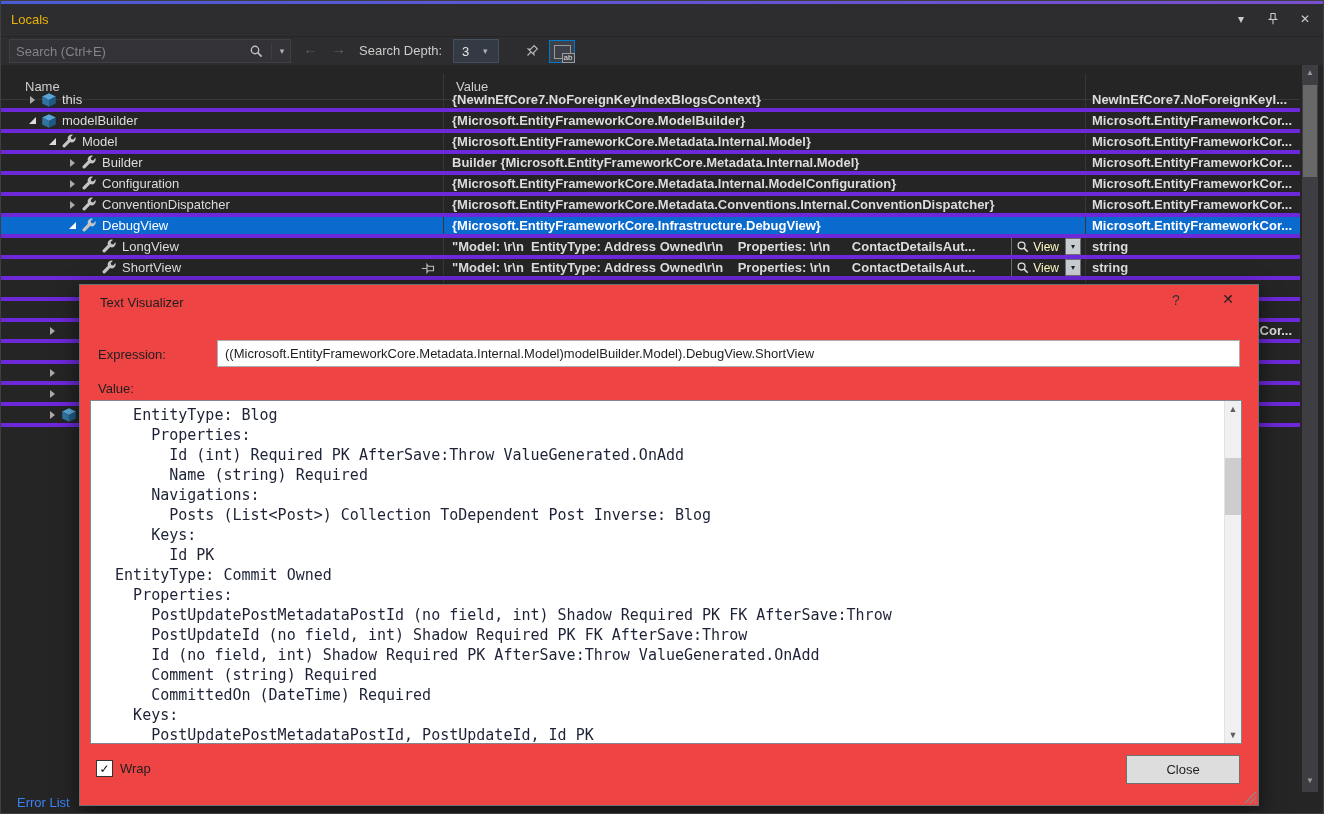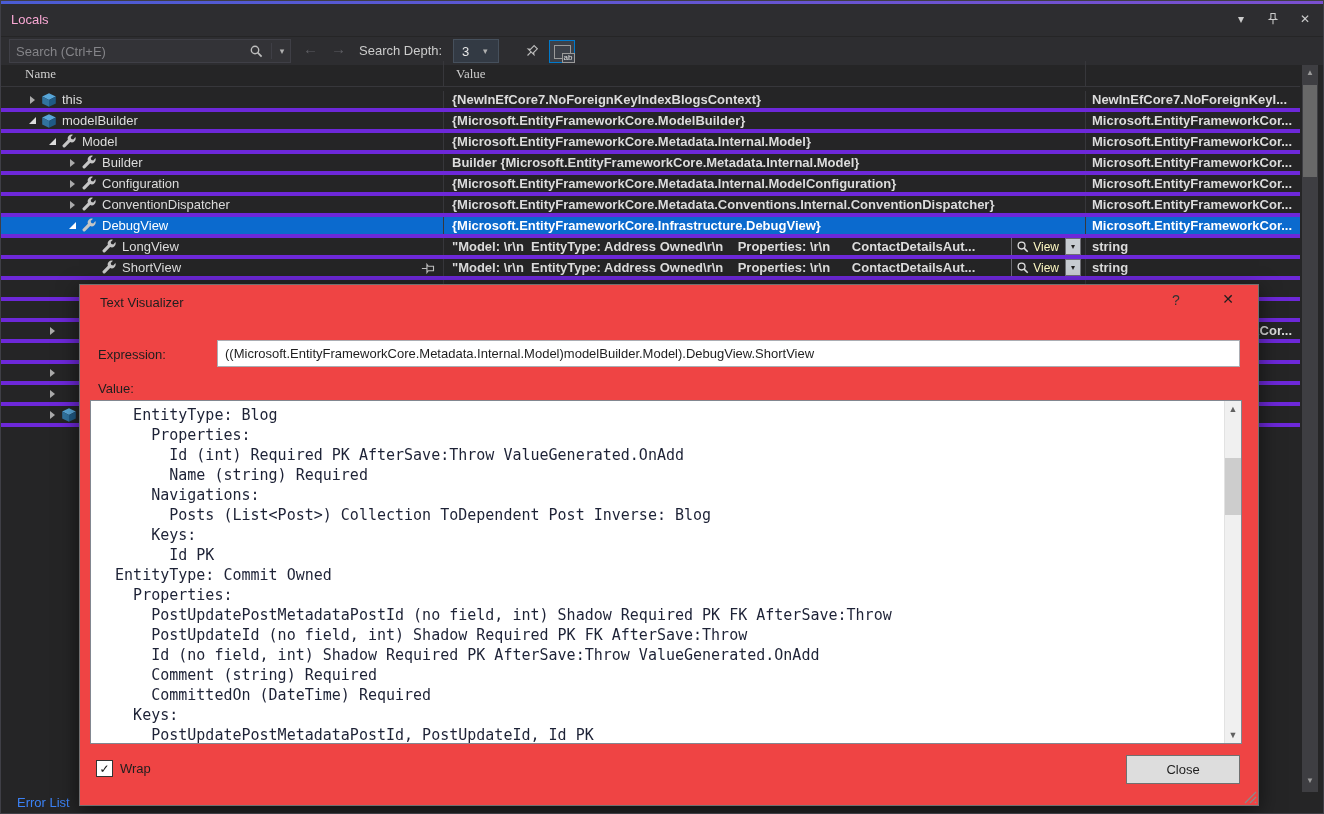--- a/index.html
+++ b/index.html
@@ -3,21 +3,21 @@
 <meta charset="utf-8">
 <style>
   html,body{margin:0;padding:0;background:#1a1a1a;}
   #app{position:relative;width:1324px;height:814px;background:#252526;overflow:hidden;
        font-family:"Liberation Sans",sans-serif;border:1px solid #3f3f46;box-sizing:border-box;}
 
   
   .accent{position:absolute;top:0;left:0;right:0;height:3px;
           background:linear-gradient(90deg,#4a5cd4,#7a4fd0);}
   .titlebar{position:absolute;top:3px;left:0;right:0;height:32px;background:#2d2d30;}
-  .tb-title{position:absolute;left:10px;top:8px;font-size:13px;color:#f9a8d4;}
+  .tb-title{position:absolute;left:10px;top:8px;font-size:13px;color:#eab308;}
   .tb-icons{position:absolute;right:10px;top:7px;display:flex;gap:16px;align-items:center;}
   .tb-ic{width:16px;height:16px;color:#cccccc;text-align:center;font-size:12px;line-height:16px;cursor:default;}
   .tb-ic svg{width:14px;height:14px;display:block;margin:1px auto;}
 
   
   .toolbar{position:absolute;top:36px;left:0;right:0;height:28px;background:#2d2d30;}
   .search{position:absolute;left:8px;top:2px;width:282px;height:24px;background:#333337;
           border:1px solid #3f3f46;display:flex;align-items:center;box-sizing:border-box;}
   .search input{flex:1;background:transparent;border:0;outline:0;color:#f0abfc;
                 font-family:"Liberation Sans",sans-serif;font-size:13px;padding:0 6px;min-width:0;}
@@ -36,22 +36,22 @@
   .tbtn{position:absolute;top:3px;width:26px;height:23px;display:flex;align-items:center;
         justify-content:center;box-sizing:border-box;}
   .tbtn.one{left:517px;color:#bdbdbd;}
   .tbtn.one svg{width:15px;height:15px;transform:rotate(45deg);}
   .tbtn.two{left:548px;border:1px solid #007acc;background:#3c4048;}
   .ab-ic{width:15px;height:12px;border:1px solid #9a9a9a;position:relative;}
   .ab-ic b{position:absolute;right:-5px;bottom:-5px;background:#3c4048;border:1px solid #9a9a9a;
            font-weight:normal;font-size:8px;line-height:8px;color:#e0e0e0;padding:0 1px;}
 
   
-  .ghead{position:absolute;top:60px;left:0;width:1299px;height:26px;display:flex;
-         border-bottom:1px solid #37373b;box-sizing:border-box;font-size:13px;color:#cfcfcf;font-family:Liberation Serif, serif;}
+  .ghead{position:absolute;top:73px;left:0;width:1299px;height:26px;display:flex;
+         border-bottom:1px solid #37373b;box-sizing:border-box;font-size:13px;color:#cfcfcf;}
   .ghead .h{box-sizing:border-box;padding-top:5px;}
   .h.hn{width:443px;padding-left:24px;border-right:1px solid #37373b;}
   .h.hv{width:642px;padding-left:12px;border-right:1px solid #37373b;}
   .h.ht{flex:1;padding-left:6px;}
 
   .rows{position:absolute;top:90px;left:0;width:1299px;}
   .row{display:flex;height:21px;border-bottom:4px solid #6d28d9;box-sizing:border-box;
        font-size:13px;color:#dcdcdc;}
   .c{display:flex;align-items:center;box-sizing:border-box;overflow:hidden;}
   .cn{width:443px;border-right:1px solid #37373b;position:relative;}

